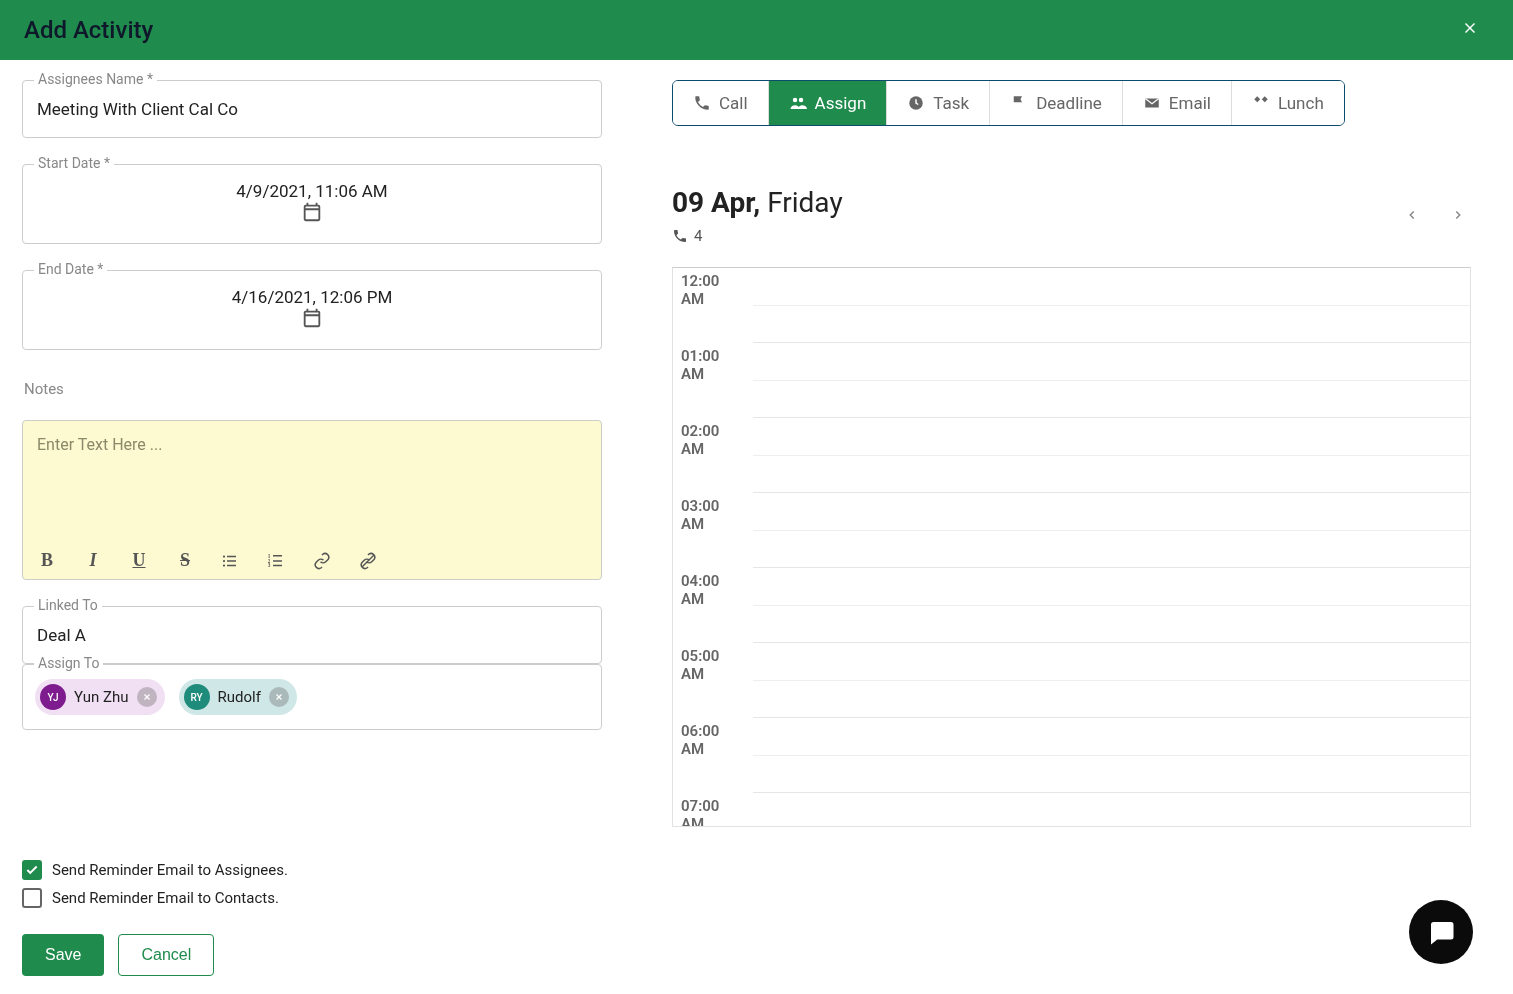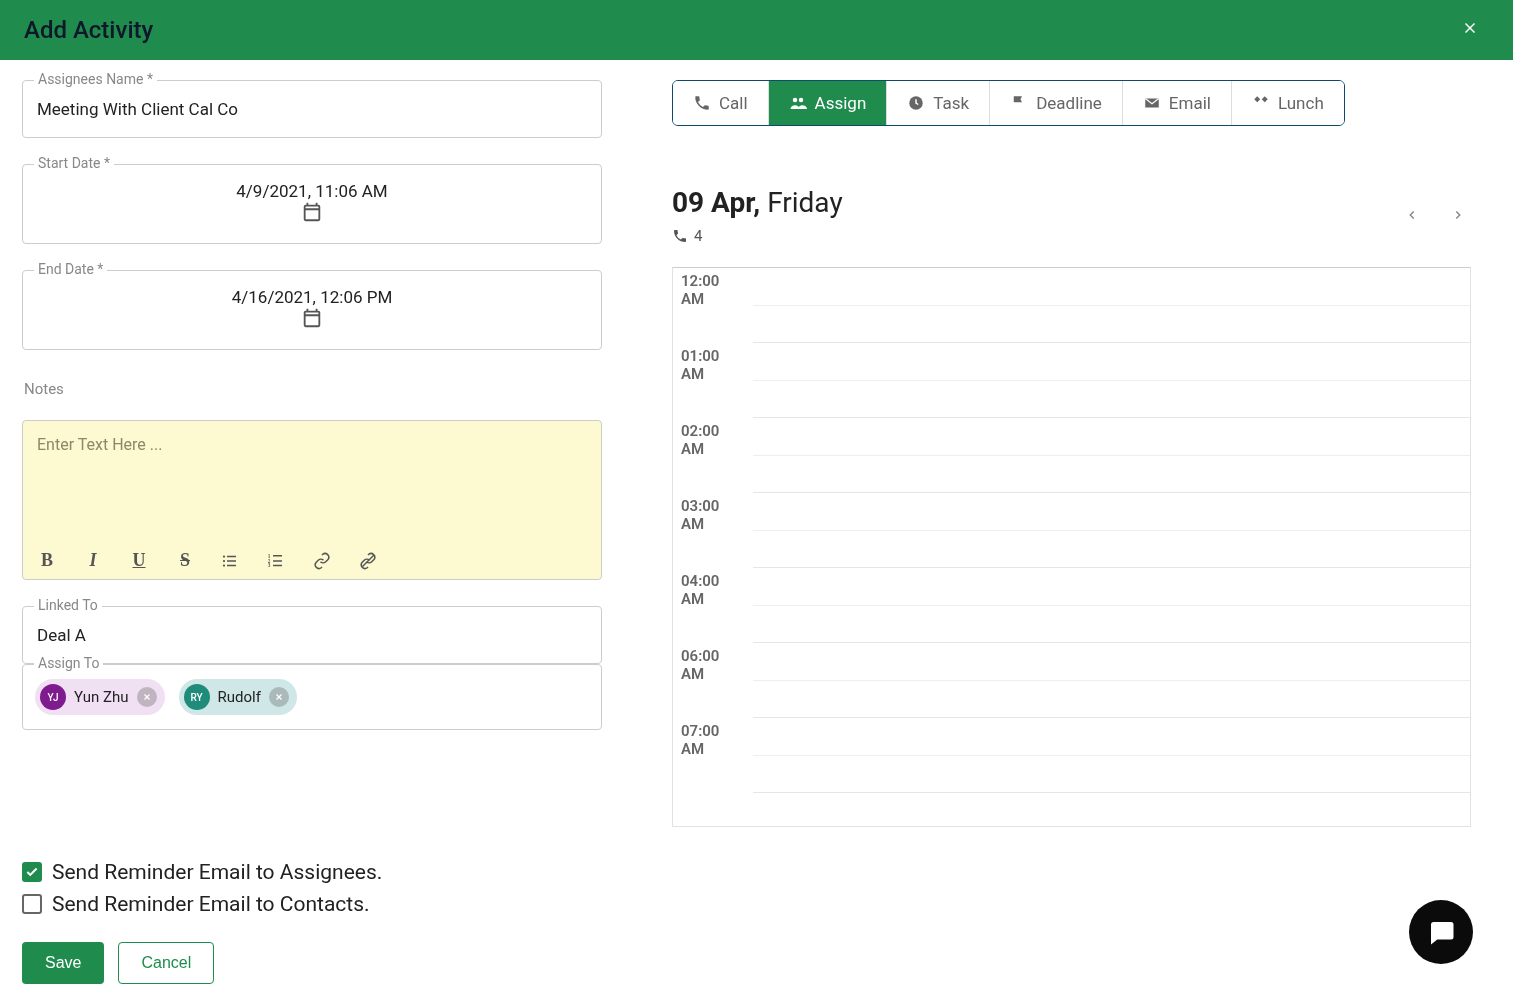--- a/index.html
+++ b/index.html
@@ -186,21 +186,21 @@
     top: 850px;
     left: 0;
     right: 0;
     padding: 10px 22px 20px 22px;
     background: #fff;
   }
   .check-row {
     display: flex;
     align-items: center;
     gap: 10px;
-    font-size: 21px;
+    font-size: 15px;
     color: #222;
     margin-bottom: 8px;
     cursor: pointer;
   }
   .checkbox {
     width: 20px; height: 20px;
     border: 2px solid #666;
     border-radius: 3px;
     display: flex; align-items: center; justify-content: center;
   }
@@ -445,20 +445,24 @@
         </div>
         <div class="hour-row">
           <div class="hour-label">03:00 AM</div>
           <div class="hour-lines"></div>
         </div>
         <div class="hour-row">
           <div class="hour-label">04:00 AM</div>
           <div class="hour-lines"></div>
         </div>
         <div class="hour-row">
+          <div class="hour-label">05:00 AM</div>
+          <div class="hour-lines"></div>
+        </div>
+        <div class="hour-row">
           <div class="hour-label">06:00 AM</div>
           <div class="hour-lines"></div>
         </div>
         <div class="hour-row">
           <div class="hour-label">07:00 AM</div>
           <div class="hour-lines"></div>
         </div>
       </div>
   </div>
 </div>

